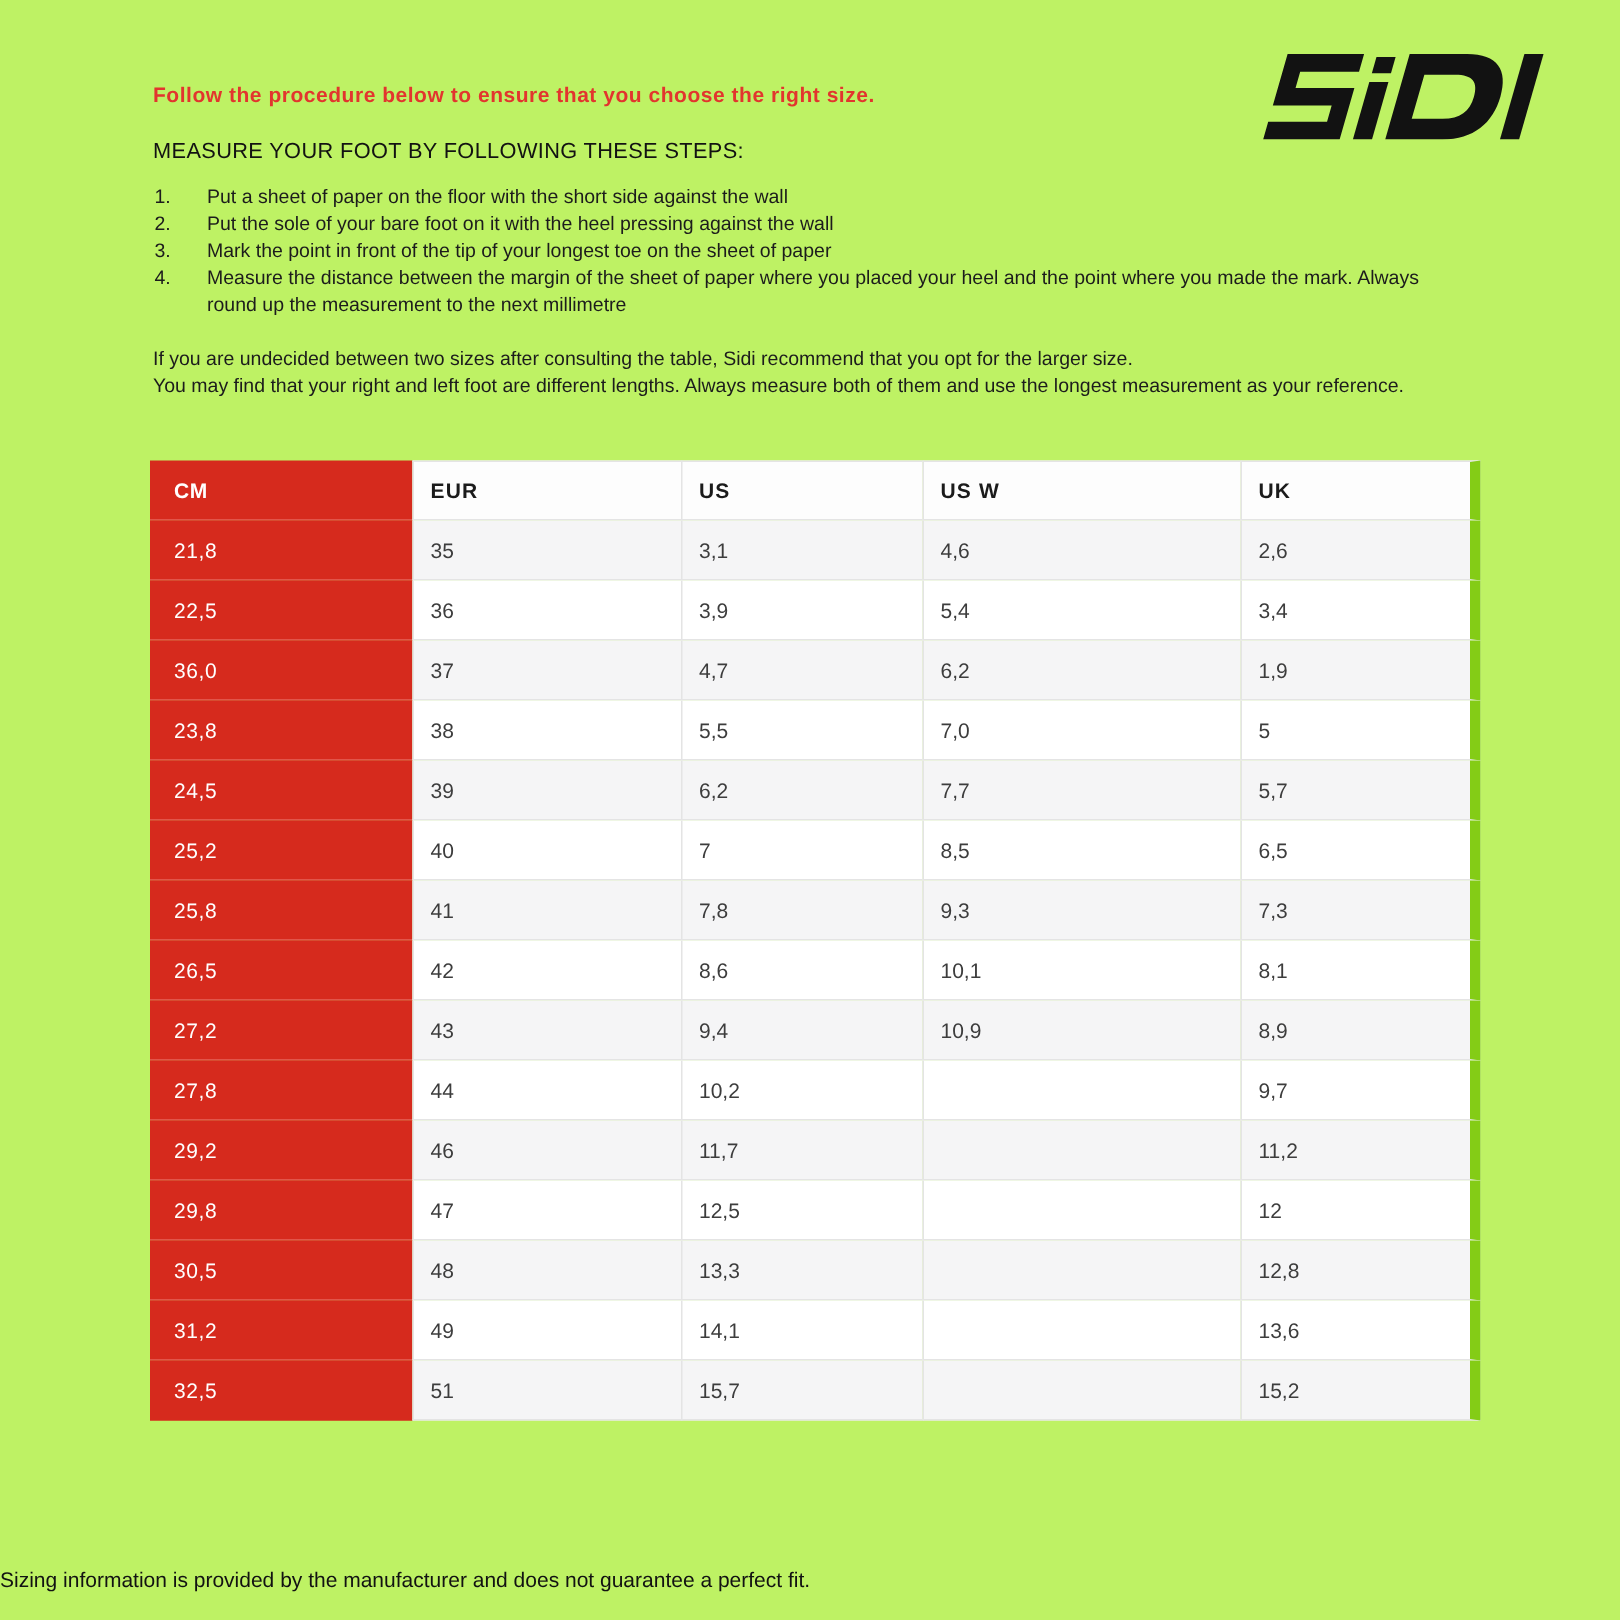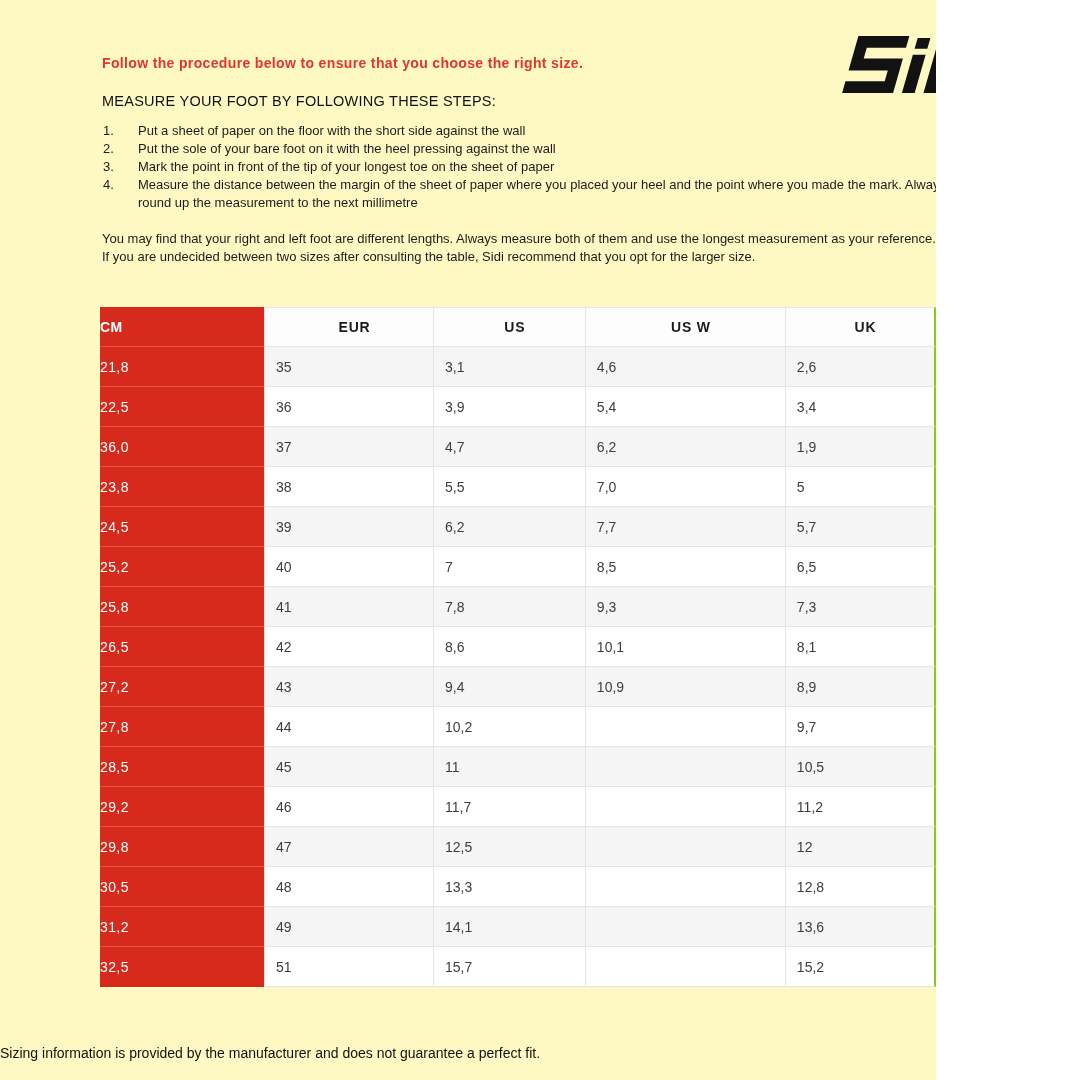--- a/index.html
+++ b/index.html
@@ -1,20 +1,20 @@
 <!DOCTYPE html>
 <html><head>
 <meta charset="utf-8">
 <style>
   html, body { margin: 0; padding: 0; background: #ffffff; }
   .page {
     position: relative;
-    width: 936px;
+    width: 1080px;
     height: 1080px;
-    background: #fef9c3;
+    background: #bef264;
     overflow: hidden;
     font-family: "Liberation Sans", sans-serif;
   }
   .headline {
     position: absolute; left: 102px; top: 55px;
     font-size: 14px; font-weight: bold; letter-spacing: 0.35px;
     color: #e2352e;
   }
   .logo { position: absolute; left: 828px; top: 36px; }
   .m-title {
@@ -43,24 +43,24 @@
     padding: 0 0 0 11px; text-align: left; vertical-align: middle;
     font-size: 14px; overflow: hidden; white-space: nowrap;
   }
   table.size th {
     font-weight: bold; color: #1b1b1b; letter-spacing: 0.8px; background: #fdfdfd;
   }
   table.size td { color: #3d3d3d; background: #ffffff; }
   table.size th:not(.cm), table.size td:not(.cm) {
     border-left: 1px solid #e4e4e4; border-bottom: 1px solid #e4e4e4;
   }
-  table.size th:not(.cm) { border-top: 1px solid #e4e4e4; text-align: center; }
-  table.size th:last-child, table.size td:last-child { border-right: 2px solid #84cc16; }
+  table.size th:not(.cm) { border-top: 1px solid #e4e4e4; }
+  table.size th:last-child, table.size td:last-child { border-right: 7px solid #84cc16; }
   table.size th.cm, table.size td.cm {
-    background: #d62a1d; color: #ffffff; padding-left: 0;
+    background: #d62a1d; color: #ffffff; padding-left: 16px;
     border-bottom: 1px solid #e2554a; letter-spacing: 0.4px;
   }
   table.size tbody tr:nth-child(odd) td:not(.cm) { background: #f5f5f6; }
   table.size tbody tr:last-child td.cm { border-bottom: 1px solid #d62a1d; }
   .footer {
     position: absolute; left: 0; top: 1045px; width: 1080px;
     text-align: left; font-size: 14px; color: #121212;
   }
 </style>
 </head>
@@ -95,22 +95,22 @@
         <span class="step-num">3.</span>
         <span class="step-text">Mark the point in front of the tip of your longest toe on the sheet of paper</span>
       </div>
       <div class="step">
         <span class="step-num">4.</span>
         <span class="step-text">Measure the distance between the margin of the sheet of paper where you placed your heel and the point where you made the mark. Always round up the measurement to the next millimetre</span>
       </div>
     </div>
 
   <div class="notes">
+      <p class="note">If you are undecided between two sizes after consulting the table, Sidi recommend that you opt for the larger size.</p>
       <p class="note">You may find that your right and left foot are different lengths. Always measure both of them and use the longest measurement as your reference.</p>
-      <p class="note">If you are undecided between two sizes after consulting the table, Sidi recommend that you opt for the larger size.</p>
     </div>
 
   <table class="size">
     <colgroup>
       <col style="width:175px">
         <col style="width:179px">
         <col style="width:161px">
         <col style="width:212px">
         <col style="width:160px">
     </colgroup>
@@ -188,27 +188,20 @@
           <td>8,9</td>
         </tr>
         <tr>
           <td class="cm">27,8</td>
           <td>44</td>
           <td>10,2</td>
           <td></td>
           <td>9,7</td>
         </tr>
         <tr>
-          <td class="cm">28,5</td>
-          <td>45</td>
-          <td>11</td>
-          <td></td>
-          <td>10,5</td>
-        </tr>
-        <tr>
           <td class="cm">29,2</td>
           <td>46</td>
           <td>11,7</td>
           <td></td>
           <td>11,2</td>
         </tr>
         <tr>
           <td class="cm">29,8</td>
           <td>47</td>
           <td>12,5</td>

